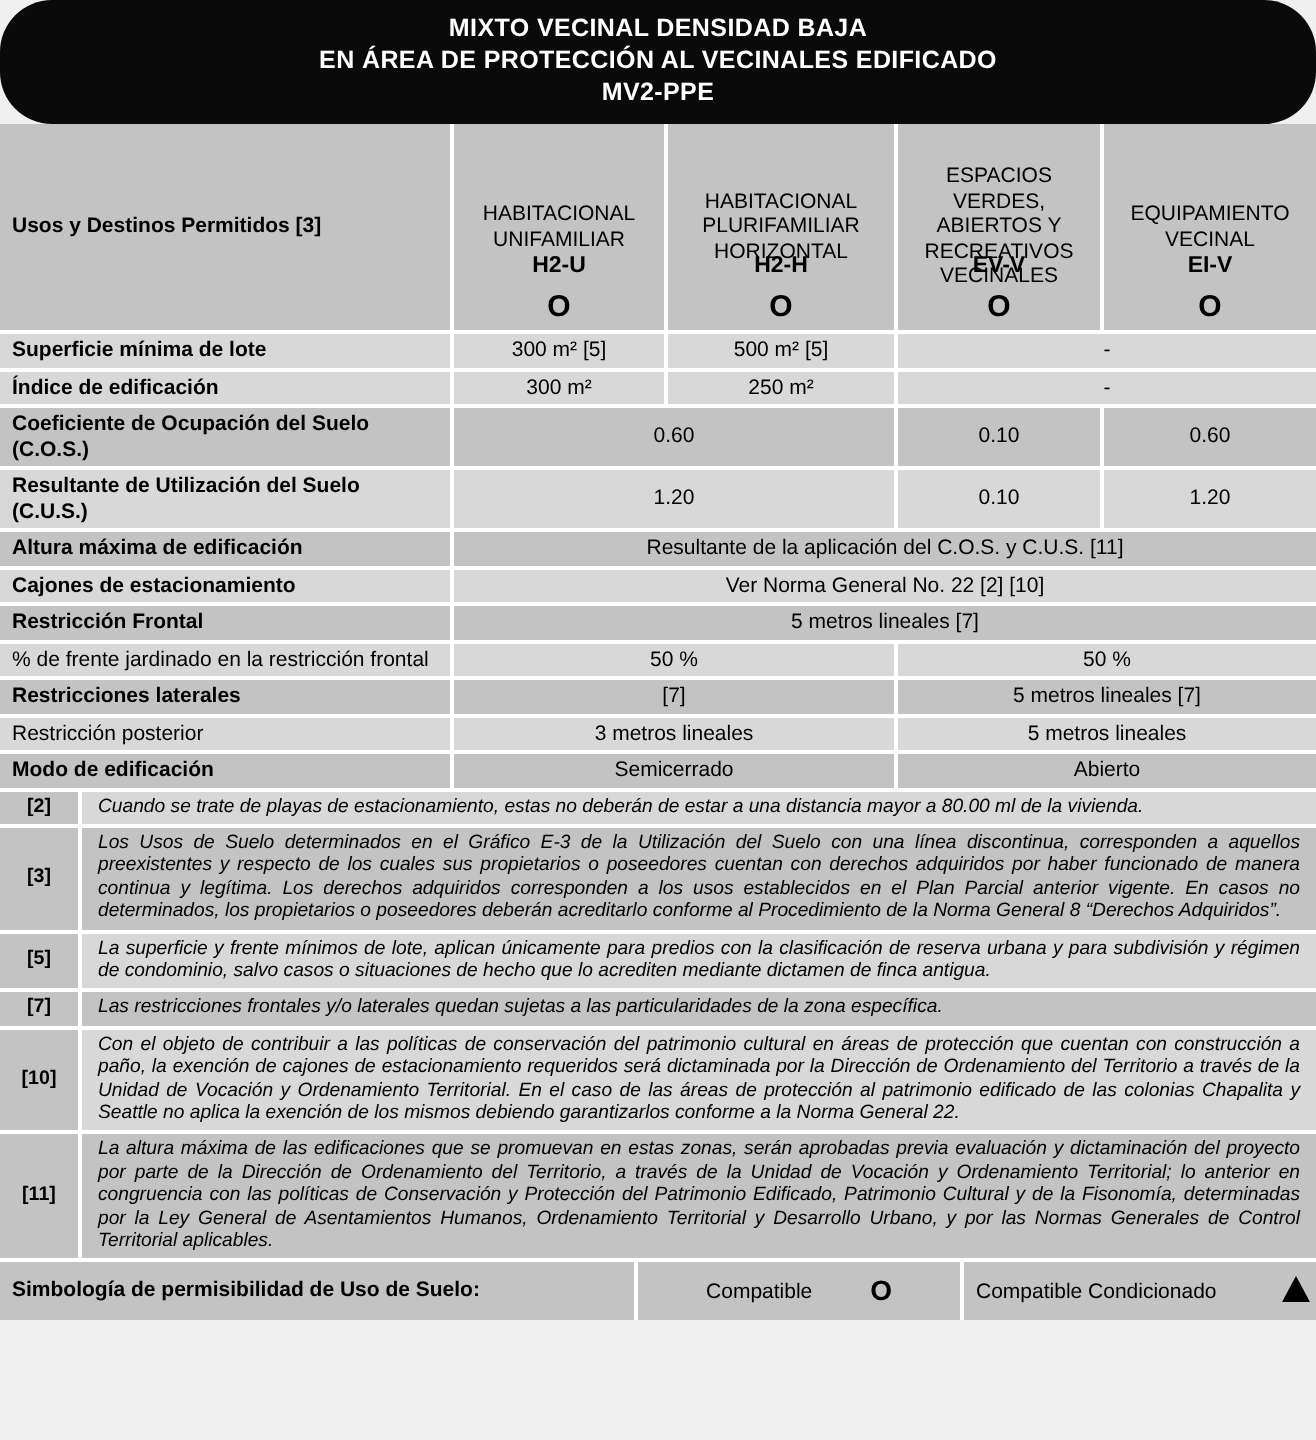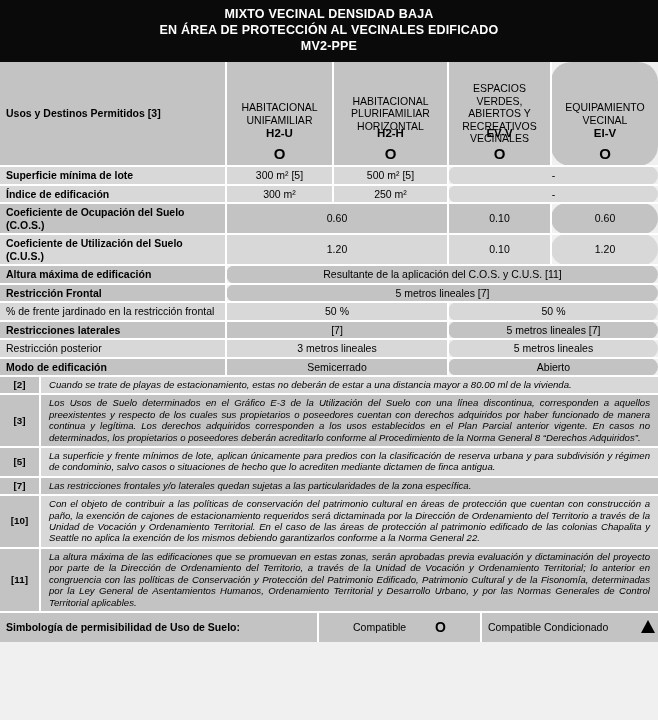--- a/index.html
+++ b/index.html
@@ -16,38 +16,39 @@
   .title-banner {
     background: #0a0a0a;
     color: #ffffff;
     text-align: center;
     padding: 6px 0 7px 0;
     font-weight: bold;
     font-size: 12.5px;
     line-height: 16px;
     letter-spacing: .2px;
     height: 62px;
+    border-radius: 26px;
   }
   .title-banner div { white-space: nowrap; }
 
   
   table.grid {
     width: 658px;
     border-collapse: collapse;
     table-layout: fixed;
   }
   table.grid td {
     border-right: 2px solid #ffffff;
     border-bottom: 2px solid #ffffff;
     padding: 2px 6px;
     font-size: 10.5px;
     line-height: 12.5px;
     vertical-align: middle;
   }
-  table.grid td:last-child { border-right: none; border-radius: 20px; }
+  table.grid td:last-child { border-right: none; }
 
   .rowA { background: #c3c3c3; }
   .rowB { background: #d8d8d8; }
   .hdr  { background: #c3c3c3; }
 
   .lbl { font-weight: bold; text-align: left; }
   .lbl-n { font-weight: normal; text-align: left; margin-left: 48px; }
   .ctr { text-align: center; }
 
   
@@ -210,31 +211,35 @@
   </tr>
 
   <tr class="rowA">
     <td class="lbl">Coeficiente de Ocupación del Suelo (C.O.S.)</td>
     <td class="ctr" colspan="2">0.60</td>
     <td class="ctr">0.10</td>
     <td class="ctr">0.60</td>
   </tr>
 
   <tr class="rowB">
-    <td class="lbl">Coeficiente de Utilización del Suelo (C.U.S.)</td>
+    <td class="lbl">Resultante de Utilización del Suelo (C.U.S.)</td>
     <td class="ctr" colspan="2">1.20</td>
     <td class="ctr">0.10</td>
     <td class="ctr">1.20</td>
   </tr>
 
   <tr class="rowA">
     <td class="lbl">Altura máxima de edificación</td>
     <td class="ctr" colspan="4">Resultante de la aplicación del C.O.S. y C.U.S. [11]</td>
   </tr>
 
+  <tr class="rowB">
+    <td class="lbl">Cajones de estacionamiento</td>
+    <td class="ctr" colspan="4">Ver Norma General No. 22 [2] [10]</td>
+  </tr>
 
   <tr class="rowA">
     <td class="lbl">Restricción Frontal</td>
     <td class="ctr" colspan="4">5 metros lineales [7]</td>
   </tr>
 
   <tr class="rowB">
     <td class="lbl-n">% de frente jardinado en la restricción frontal</td>
     <td class="ctr" colspan="2">50 %</td>
     <td class="ctr" colspan="2">50 %</td>

